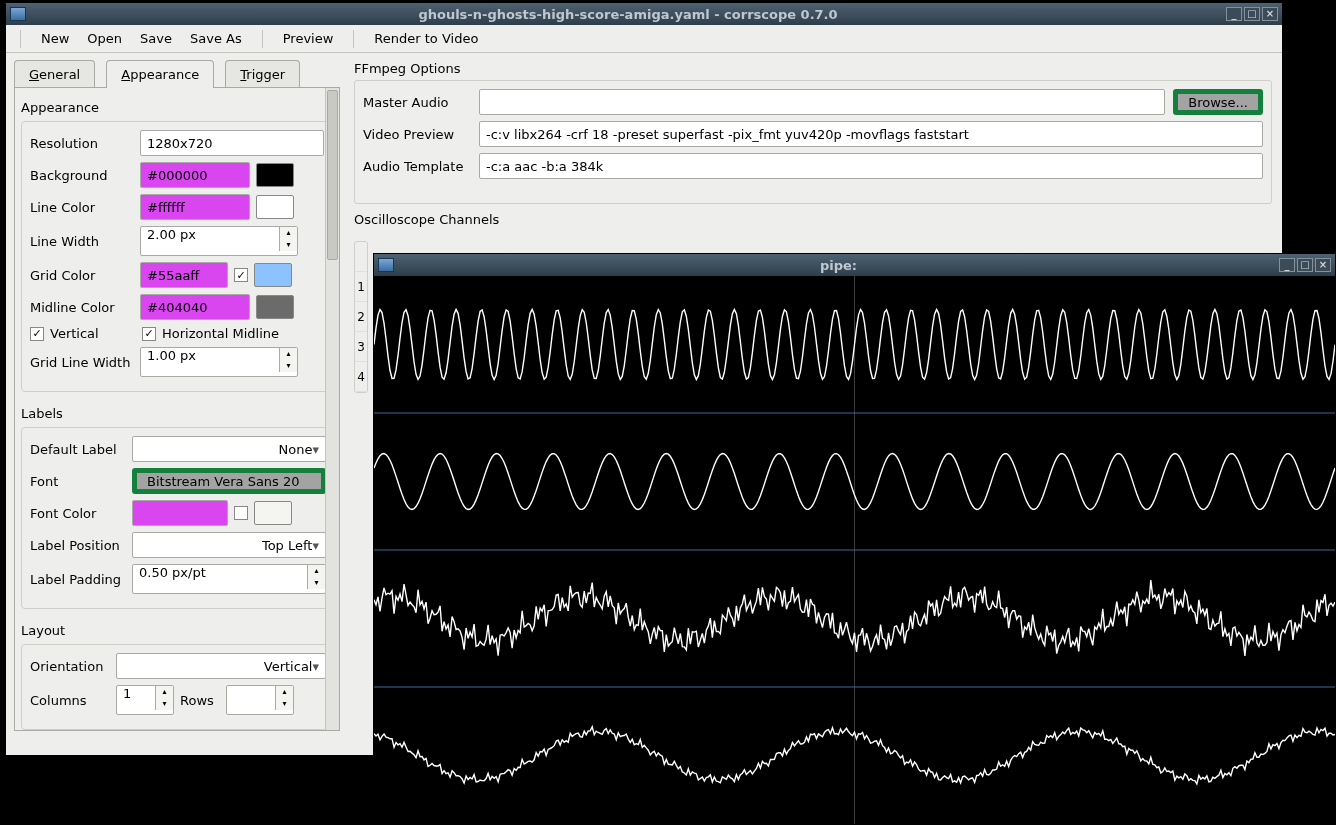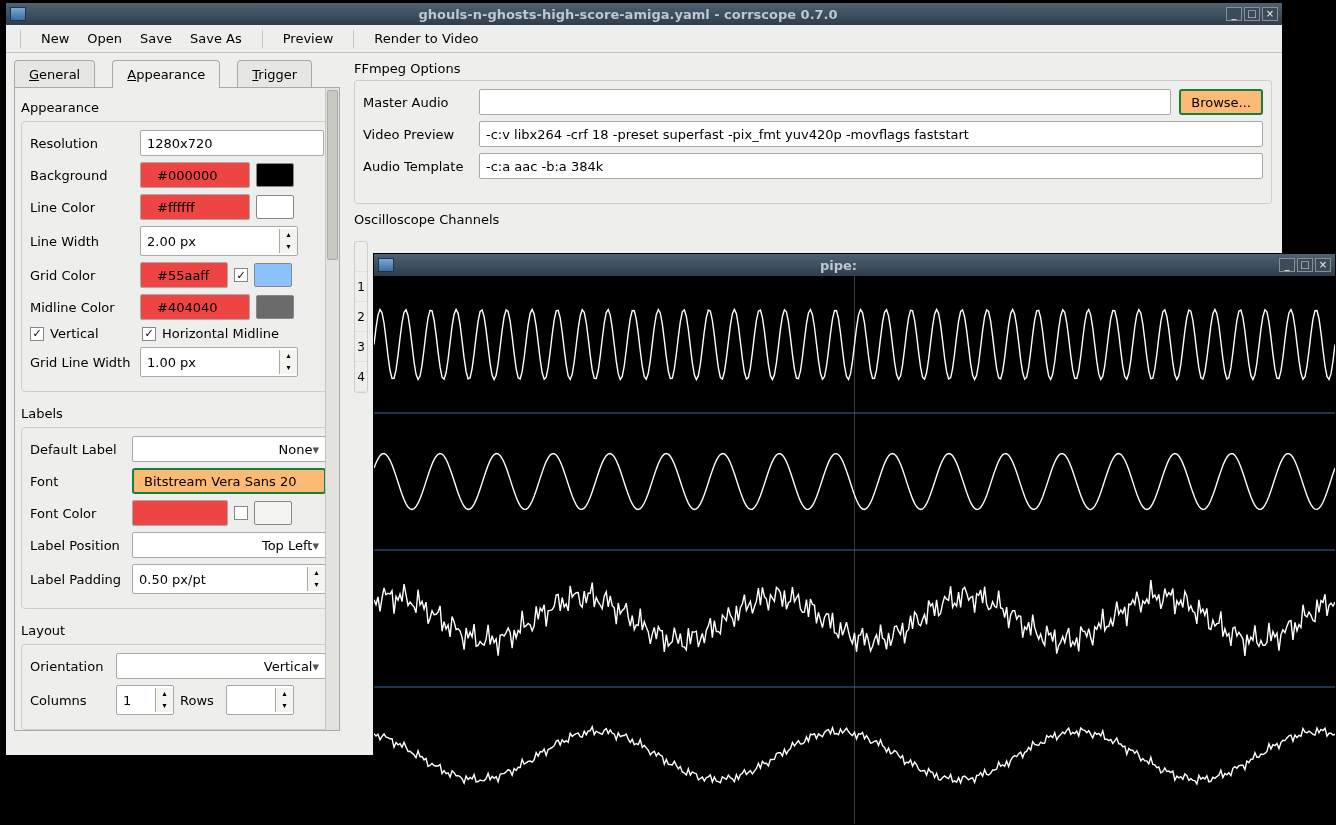--- a/index.html
+++ b/index.html
@@ -9,42 +9,42 @@
 .titlebar .appicon{width:16px;height:14px;background:linear-gradient(#7aa7d6,#3b6ea3);border:1px solid #1a3550;margin-right:6px}
 .titlebar .title{flex:1;text-align:center}
 .titlebar .wbtn{width:16px;height:14px;border:1px solid #869099;background:#3c4b58;margin-left:2px;display:flex;align-items:center;justify-content:center;color:#cfd6dc;font-size:10px;line-height:1}
 .menubar{height:24px;background:#eeeeec;border-bottom:1px solid #c4c4c0;display:flex;align-items:center;padding:0 8px;gap:16px}
 .menubar span{cursor:default}
 .menubar u{text-decoration:underline}
 .toolbar{height:28px;background:#eeeeec;border-bottom:1px solid #c4c4c0;display:flex;align-items:center;padding:0 12px;gap:18px}
 .toolbar .sep{width:1px;height:18px;background:#c4c4c0;margin:0 2px}
 .content{display:flex;height:calc(100% - 74px)}
 .left{width:340px;padding:6px 6px 0 8px;display:flex;flex-direction:column}
-.tabs{display:flex;gap:15px}
+.tabs{display:flex;gap:9px}
 .tab{padding:6px 14px;border:1px solid #a9a9a5;border-bottom:none;background:#e6e6e2;border-radius:4px 4px 0 0;margin-right:2px;position:relative;top:1px}
 .tab.active{background:#eeeeec;z-index:2}
 .panel{border:1px solid #a9a9a5;flex:1;overflow:auto;padding:8px 4px;background:#eeeeec;position:relative}
 .scrollbar{position:absolute;right:0;top:0;bottom:0;width:14px;background:#e2e2de;border-left:1px solid #c4c4c0}
 .scrollbar .thumb{position:absolute;left:1px;right:1px;top:2px;height:170px;background:#c9c9c4;border:1px solid #a9a9a5;border-radius:2px}
 .group-title{font-size:13px;padding:4px 2px 6px 2px}
 .group-box{border:1px solid #cfcfca;border-radius:4px;padding:8px;margin:0 0 10px 2px}
 .row{display:flex;align-items:center;gap:6px;margin-bottom:6px}
 .row label{width:104px}
 .row.tight label{width:80px}
 .txt{flex:1;height:26px;border:1px solid #a9a9a5;background:#fff;padding:0 6px;border-radius:2px}
-.txtsm{width:110px;height:26px;border:1px solid #a9a9a5;background:#ef4444;padding:0 16px;border-radius:2px}
+.txtsm{width:110px;height:26px;border:1px solid #a9a9a5;background:#d946ef;padding:0 6px;border-radius:2px}
 .swatch{width:38px;height:24px;border:1px solid #888;border-radius:2px}
-.spin{width:158px;height:30px;border:1px solid #a9a9a5;background:#fff;display:flex;align-items:center;border-radius:2px}
+.spin{width:158px;height:30px;border:1px solid #a9a9a5;background:#fff;display:flex;border-radius:2px}
 .spin span{flex:1;padding:0 6px}
 .spin .btns{width:18px;display:flex;flex-direction:column}
 .spin .btns div{height:12px;border-left:1px solid #a9a9a5;text-align:center;font-size:8px;line-height:12px;background:#f4f4f0}
 .chk{width:14px;height:14px;border:1px solid #888;background:#fff;display:inline-flex;align-items:center;justify-content:center;font-size:11px}
 .combo{flex:1;height:26px;border:1px solid #a9a9a5;background:#fff;display:flex;align-items:center;padding:0 6px;border-radius:2px;justify-content:flex-end}
 .combo::after{content:"▾";color:#555}
-.btn{height:26px;border:2px solid #15803d;background:#fdba74;border-radius:3px;padding:0 10px;display:flex;align-items:center}
+.btn{height:26px;border:5px solid #15803d;background:#a3a3a3;border-radius:3px;padding:0 10px;display:flex;align-items:center}
 .right{flex:1;padding:6px 10px 0 8px;display:flex;flex-direction:column;gap:6px}
 .ffmpeg{}
 .section-title{padding:2px 0 4px 0}
 .ffbox{border:1px solid #cfcfca;border-radius:3px;padding:8px}
 .ffrow{display:flex;align-items:center;gap:8px;margin-bottom:6px}
 .ffrow label{width:108px}
 .ffrow .txt{flex:1}
 .chanlist{width:14px;border:1px solid #cfcfca;border-radius:3px;margin-top:4px}
 .chanlist div{height:30px;border-bottom:1px solid #e0e0dc;display:flex;align-items:center;justify-content:center;font-size:12px}
 

